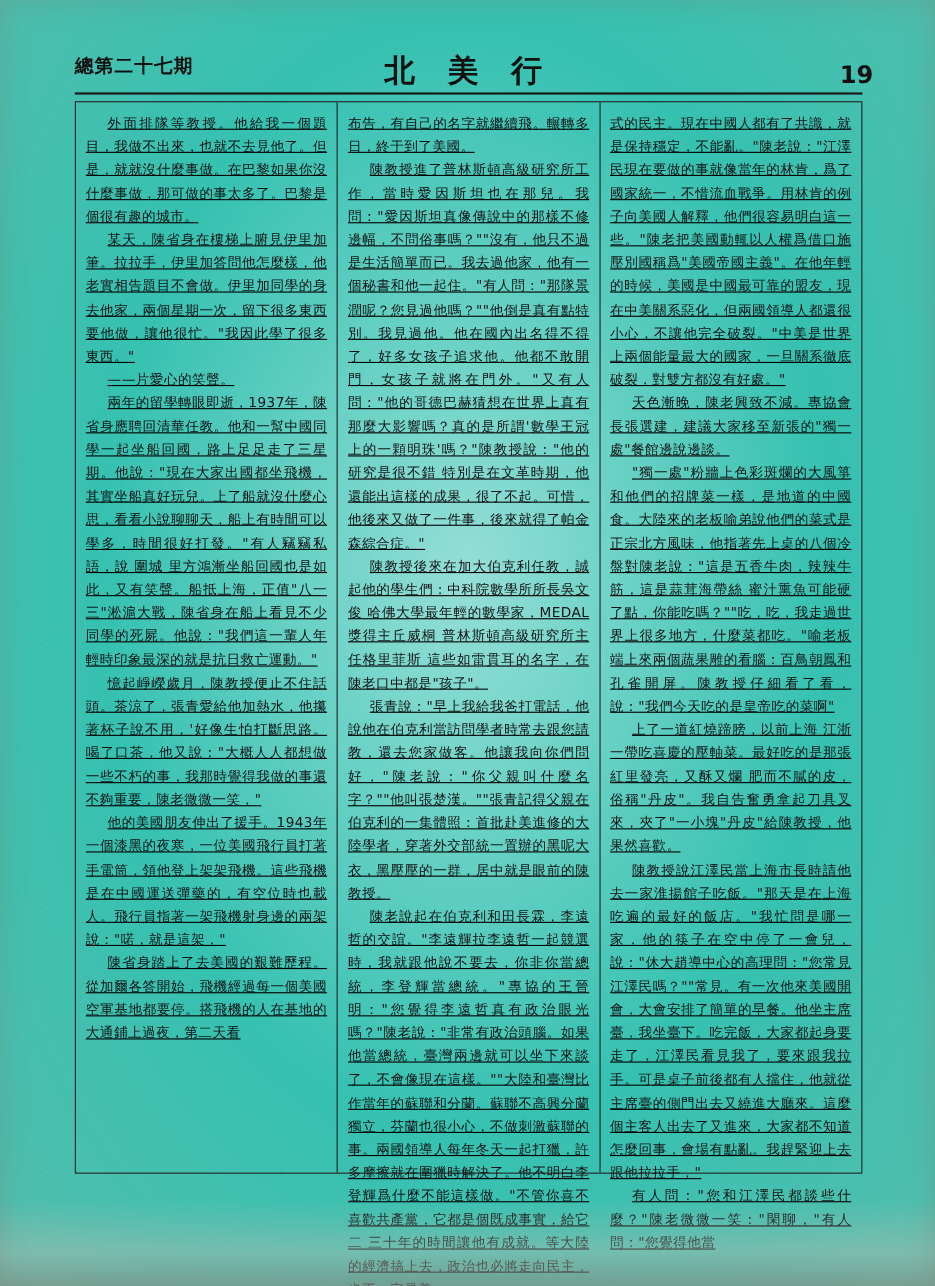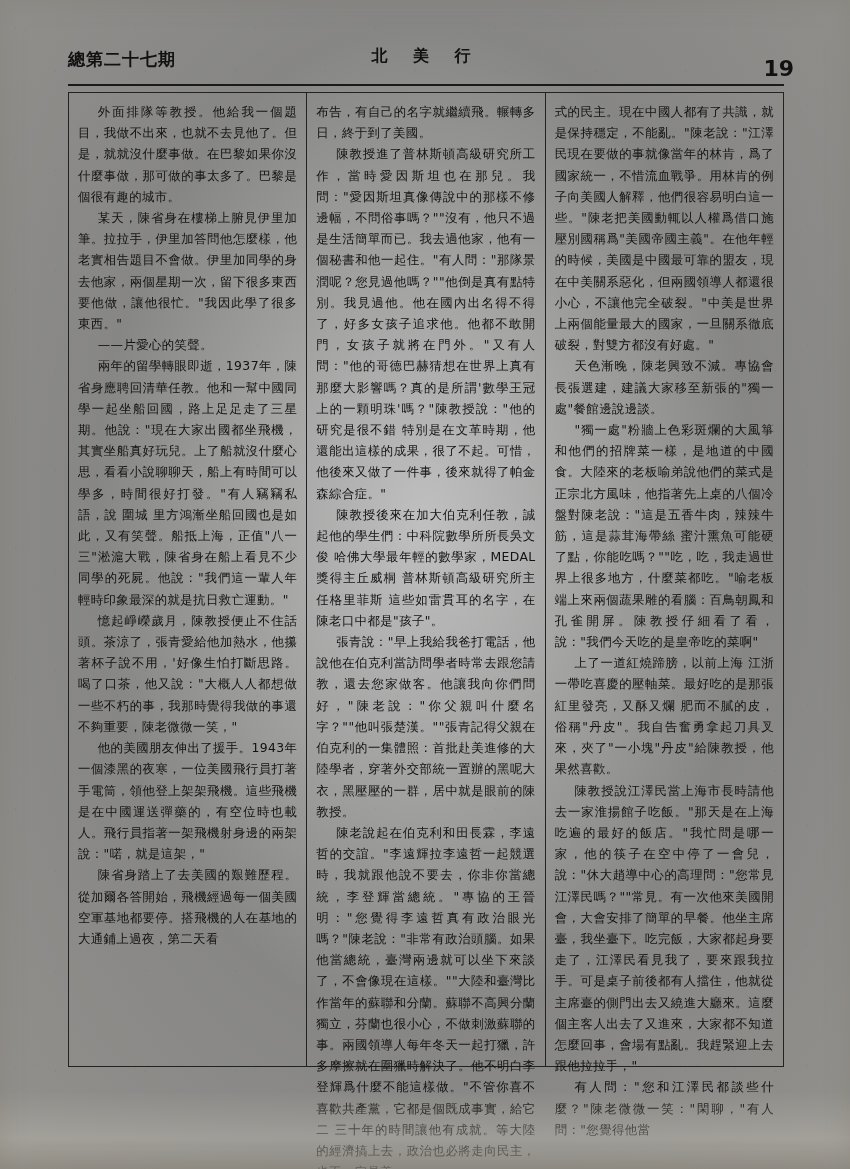--- a/index.html
+++ b/index.html
@@ -6,21 +6,21 @@
   body{
     width:850px;height:1169px;
     background:#b9b6ae;
     font-family:"DejaVu Sans", sans-serif;
     overflow:hidden;
   }
   .page{
     position:absolute;
     left:0;top:0;
     width:850px;height:1169px;
-    background:#737373;
+    background:#14b8a6;
   }
   
   .paper-tone{
     position:absolute;inset:0;
     background:
       radial-gradient(ellipse at 50% 45%, rgba(255,255,255,0.55) 0%, rgba(246,244,238,0.15) 55%, rgba(205,200,188,0.35) 100%);
     pointer-events:none;
   }
   .edge-shadow{
     position:absolute;
@@ -43,21 +43,21 @@
   }
   .hdr-left{
     position:absolute;left:0;top:0;
     font-family:"DejaVu Sans", sans-serif;
     font-size:17px;font-weight:bold;color:#111;
     letter-spacing:1px;
   }
   .hdr-center{
     position:absolute;left:0;right:0;top:-2px;
     text-align:center;
-    font-size:16px;font-weight:bold;color:#111;
+    font-size:28px;font-weight:bold;color:#111;
     letter-spacing:10px;
   }
   .hdr-right{
     position:absolute;right:-10px;top:8px;
     font-size:22px;font-weight:bold;color:#111;
   }
   .hdr-rule{
     position:absolute;
     left:68px;top:84px;width:716px;height:0;
     border-top:2px solid #1a1a1a;
@@ -76,20 +76,21 @@
     left:69px;top:93px;
     width:714px;height:973px;
     display:flex;
     box-sizing:border-box;
   }
   .col{
     flex:1 1 0;
     padding:8px 9px 6px 9px;
     box-sizing:border-box;
     position:relative;
+    text-decoration:underline;
   }
   .col + .col{ border-left:1.5px solid #222; }
 
   .col p{
     margin:0 0 0 0;
     font-family:"DejaVu Sans", sans-serif;
     font-size:12.4px;
     line-height:21.2px;
     color:#121212;
     text-align:justify;

